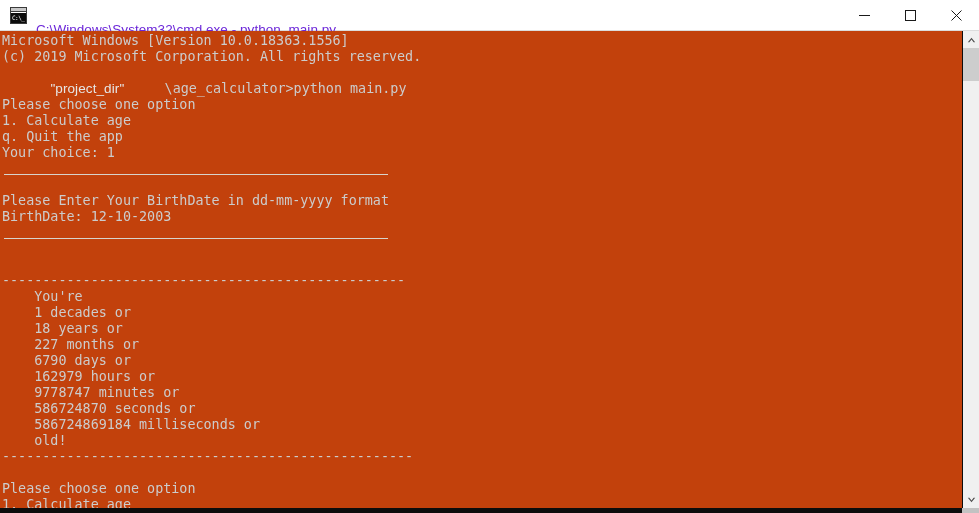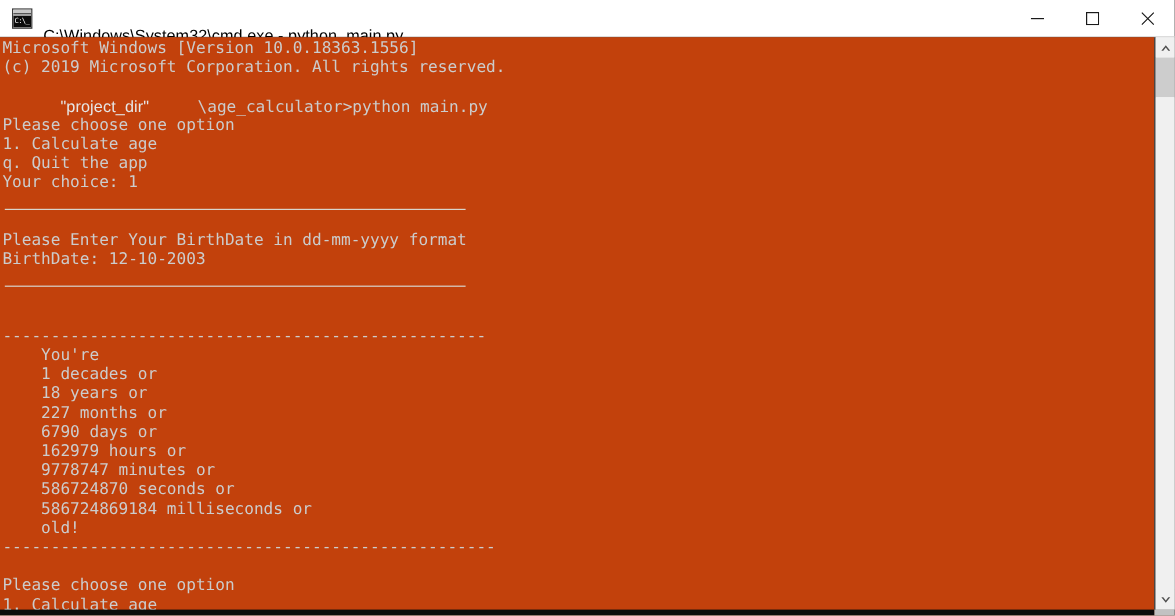--- a/index.html
+++ b/index.html
@@ -53,21 +53,21 @@
     font-family: "DejaVu Sans Mono", monospace;
     font-size: 6px;
     line-height: 10px;
     letter-spacing: -0.5px;
     padding-left: 1px;
     white-space: nowrap;
   }
   .title-text {
     font-family: "Liberation Sans", sans-serif;
     font-size: 13.5px;
-    color: #000000;
+    color: #6d28d9;
     letter-spacing: 0.05px;
     white-space: pre;
     flex: 1 1 auto;
     overflow: hidden;
     margin-top: 28px;
   }
   .win-controls {
     display: flex;
     height: 31px;
     flex: 0 0 auto;

